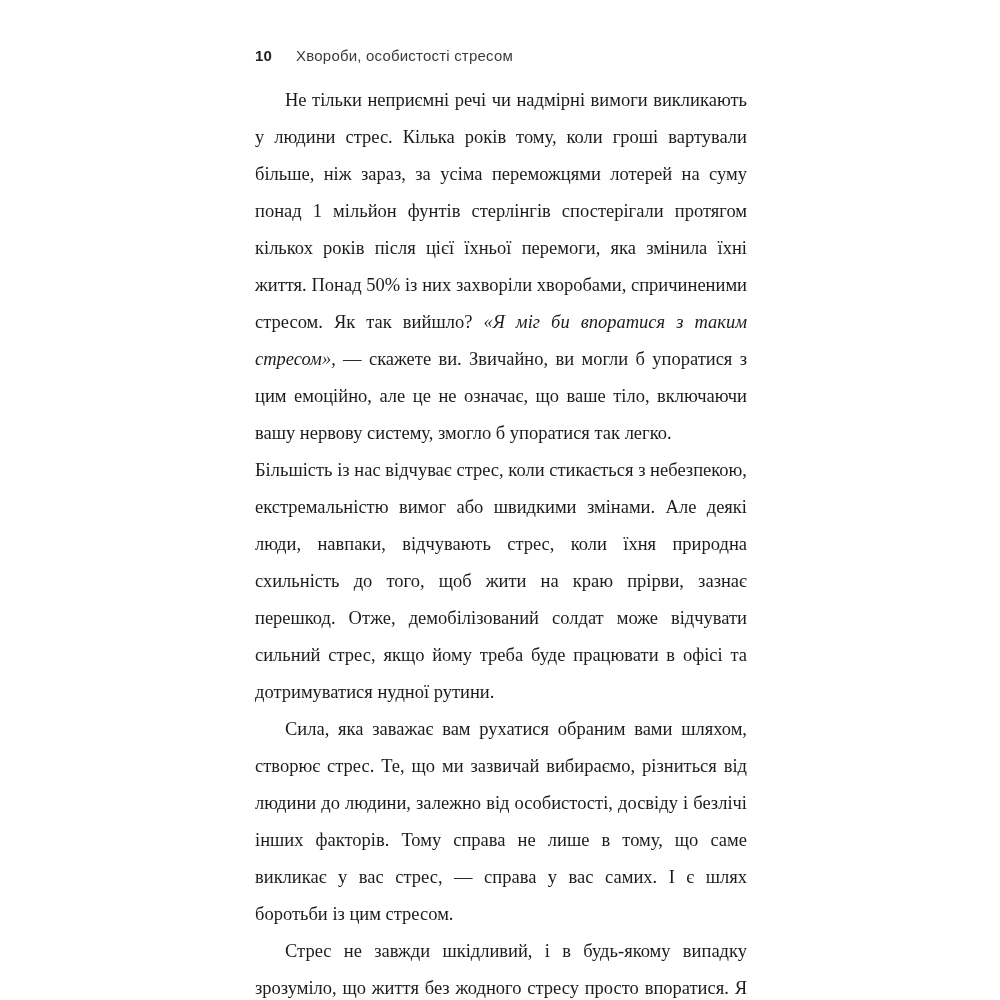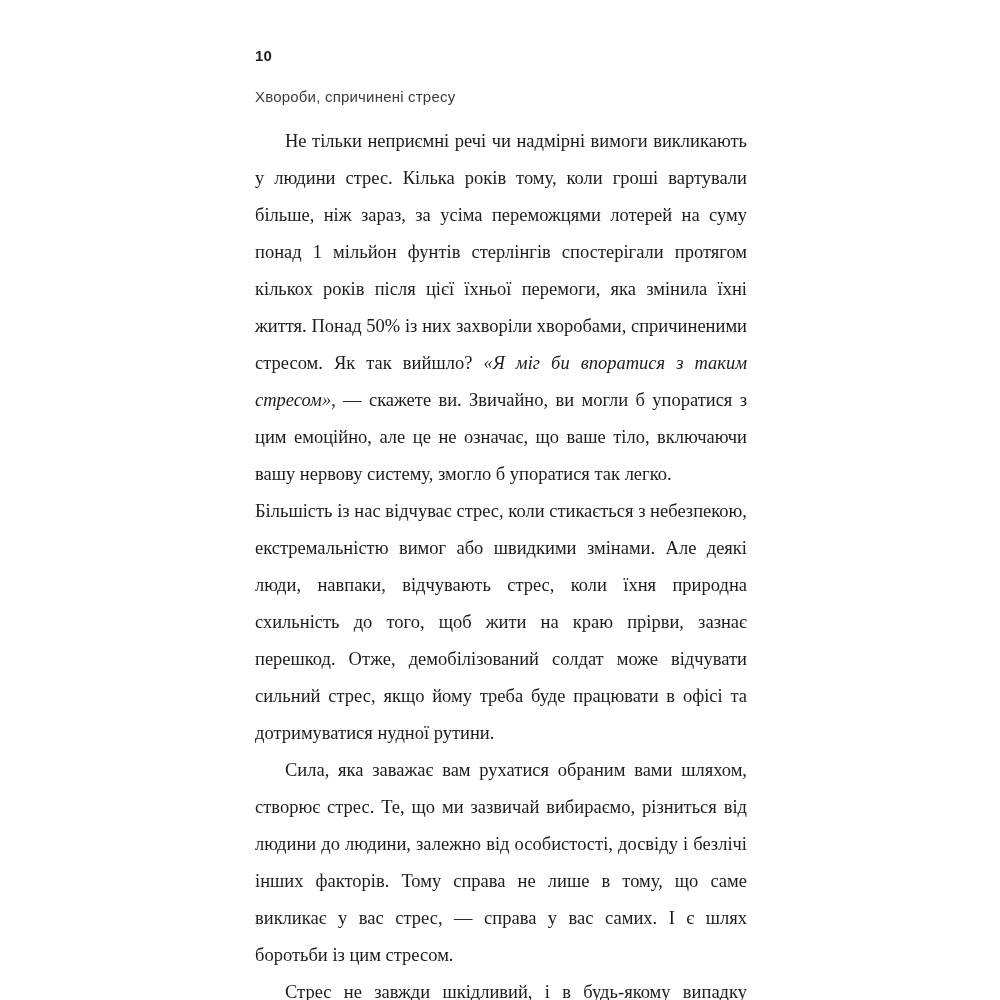--- a/index.html
+++ b/index.html
@@ -18,21 +18,20 @@
     margin-left: 255px;
     padding-top: 47px;
   }
   .running-header {
     display: flex;
     align-items: baseline;
     gap: 24px;
     font-family: "Liberation Sans", sans-serif;
     font-size: 15px;
     letter-spacing: 0.2px;
-    flex-direction: column;
   }
   .page-number {
     font-weight: 700;
     color: #1f1f1f;
   }
   .running-title {
     font-weight: 400;
     color: #3b3b3b;
   }
   .body-text {
@@ -60,21 +59,21 @@
   .italic { font-style: italic; }
 </style>
 </head>
 <body>
 
 <div class="page">
   <div class="content">
 
     <div class="running-header">
       <span class="page-number">10</span>
-      <span class="running-title">Хвороби, спричинені стресу</span>
+      <span class="running-title">Хвороби, особистості стресом</span>
     </div>
 
     <div class="body-text">
 
       <p>
         <span>Не тільки неприємні речі чи надмірні вимоги викликають у людини стрес. Кілька років тому, коли гроші вартували більше, ніж зараз, за усіма переможцями лотерей на суму понад 1 мільйон фунтів стерлінгів спостерігали протягом кількох років після цієї їхньої перемоги, яка змінила їхні життя. Понад 50% із них захворіли хворобами, спричиненими стресом. Як так вийшло? </span><span class="italic">«Я міг би впоратися з таким стресом»</span><span>, — скажете ви. Звичайно, ви могли б упоратися з цим емоційно, але це не означає, що ваше тіло, включаючи вашу нервову систему, змогло б упоратися так легко.</span>
       </p>
 
 
       <p class="no-indent">Більшість із нас відчуває стрес, коли стикається з небезпекою, екстремальністю вимог або швидкими змінами. Але деякі люди, навпаки, відчувають стрес, коли їхня природна схильність до того, щоб жити на краю прірви, зазнає перешкод. Отже, демобілізований солдат може відчувати сильний стрес, якщо йому треба буде працювати в офісі та дотримуватися нудної рутини.</p>

